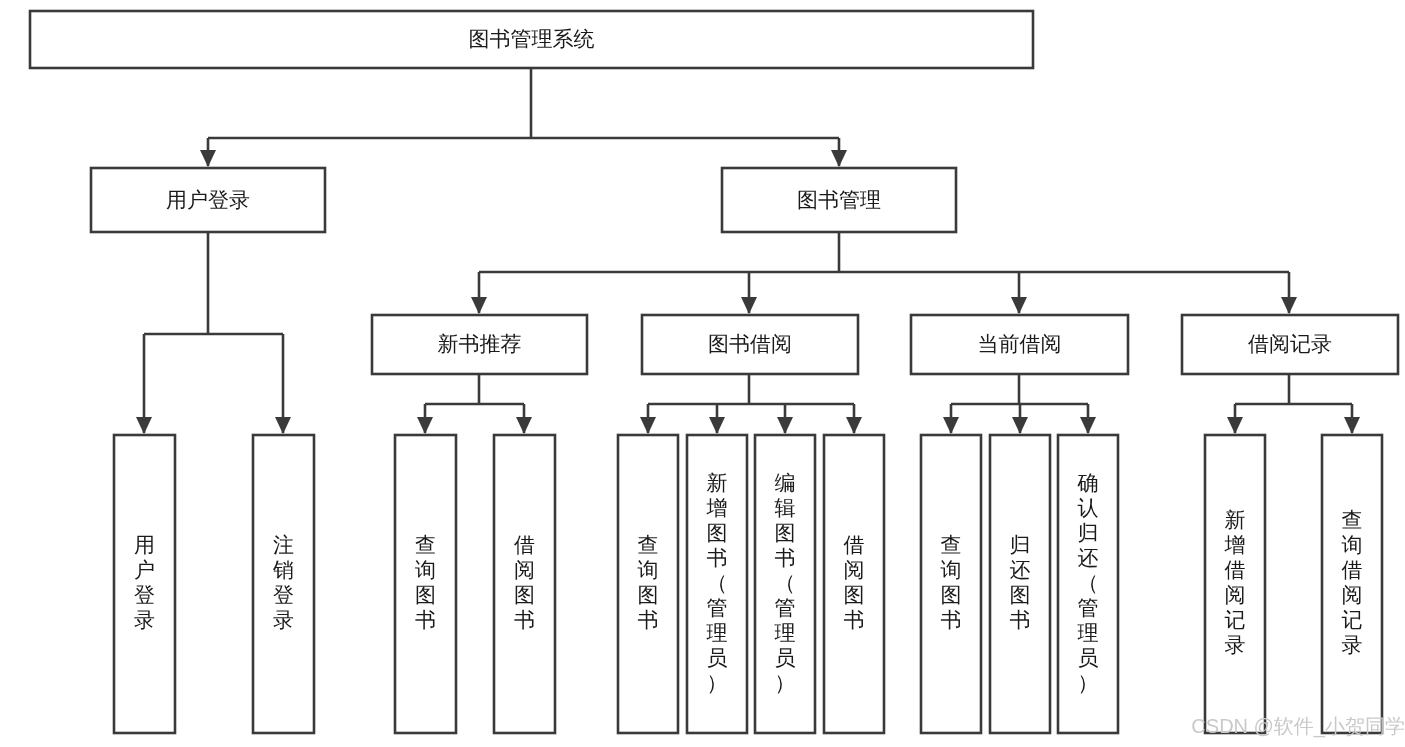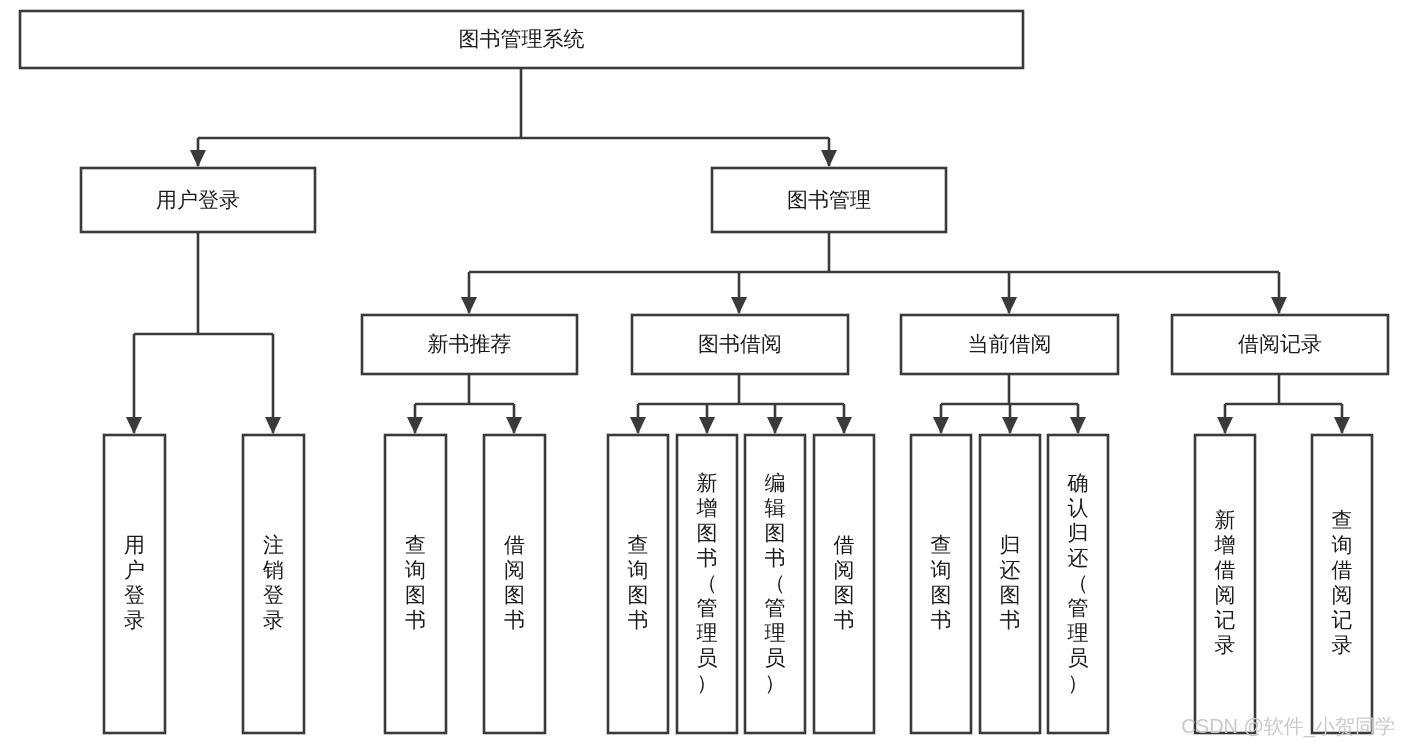--- a/index.html
+++ b/index.html
@@ -13,20 +13,21 @@
     font-family: "Liberation Sans", "DejaVu Sans", sans-serif;
     position: relative;
     overflow: hidden;
   }
   #diagram-root {
     position: absolute;
     left: 0;
     top: 0;
     width: 1205px;
     height: 747px;
+    padding-left: 10px;
   }
   svg.diagram {
     display: block;
     width: 1405px;
     height: 747px;
   }
   .node-box {
     fill: #ffffff;
     stroke: #3a3a3a;
     stroke-width: 2.6;

